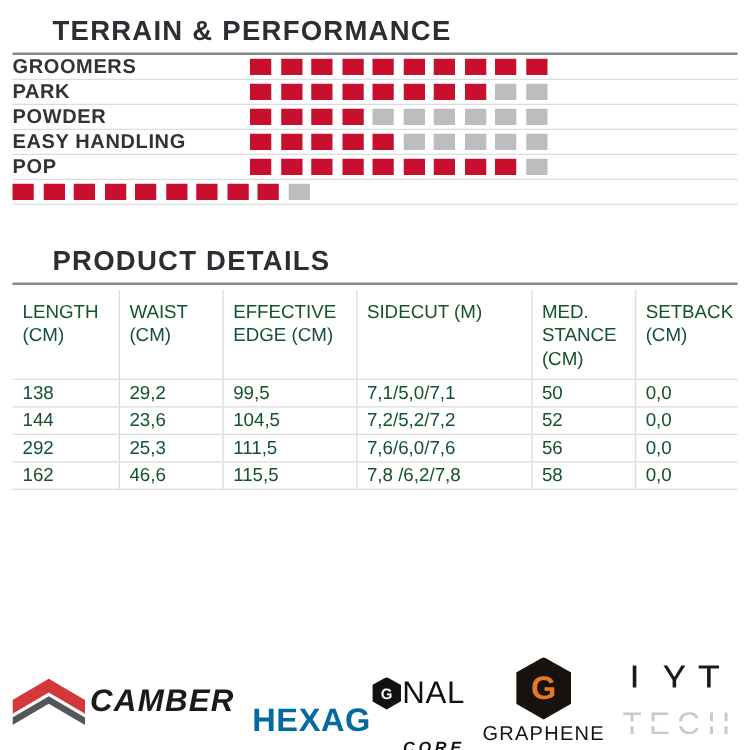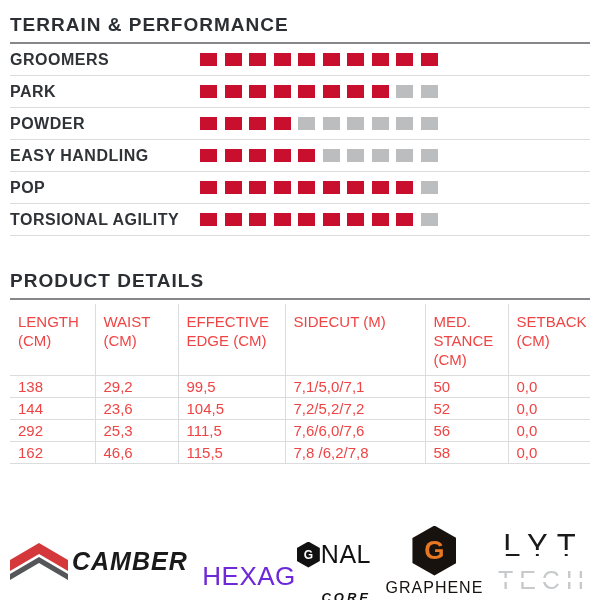--- a/index.html
+++ b/index.html
@@ -6,36 +6,37 @@
   html, body { width: 600px; height: 600px; background: #ffffff; overflow: hidden; }
   body {
     font-family: "Liberation Sans", sans-serif;
     color: #2f3237;
     position: relative;
   }
   .page { padding: 12px 10px 0 10px; }
 
   
   .section-title {
-    font-size: 19px;
+    font-size: 22px;
     font-weight: bold;
     letter-spacing: 1px;
     color: #2b2f34;
     line-height: 26px;
+    margin-left: 32px;
   }
   .title-rule {
     border: none;
     border-top: 2px solid #85878a;
     margin-top: 4px;
   }
 
   
   .terrain-rows { margin-top: 0; }
   .trow {
-    height: 32px;
+    height: 20px;
     display: flex;
     align-items: center;
     border-bottom: 1px solid #dbdcdd;
   }
   .tlabel {
     width: 190px;
     font-size: 16px;
     font-weight: bold;
     letter-spacing: 0.5px;
     color: #2f3237;
@@ -50,21 +51,21 @@
   table.spec {
     width: 100%;
     border-collapse: collapse;
     table-layout: fixed;
     margin-top: 4px;
   }
   table.spec th, table.spec td {
     font-weight: normal;
     text-align: left;
     font-size: 15px;
-    color: #ef4444;
+    color: #14532d;
     border-right: 1px solid #dbdcdd;
     padding-left: 8px;
     vertical-align: top;
   }
   table.spec th:last-child, table.spec td:last-child { border-right: none; }
   table.spec th {
     white-space: pre-line;
     line-height: 19px;
     padding-top: 8px;
     padding-bottom: 6px;
@@ -98,21 +99,21 @@
     font-size: 25px;
     font-weight: bold;
     font-style: italic;
     color: #1a1a1a;
     letter-spacing: 1px;
   }
 
   
   .hexcore { flex-direction: column; align-items: flex-end; }
   .hexcore-top { display: flex; align-items: center; }
-  .hex-strong { font-size: 26px; font-weight: normal; letter-spacing: 0.5px; color: #6d28d9; margin-top: 44px; }
+  .hex-strong { font-size: 26px; font-weight: bold; letter-spacing: 0.5px; color: #0369a1; margin-top: 44px; }
   .hex-light  { font-size: 25px; font-weight: normal; letter-spacing: 0.5px; color: #111; }
   .hex-glyph {
     width: 23px; height: 26px;
     background: #111;
     clip-path: polygon(50% 0, 100% 25%, 100% 75%, 50% 100%, 0 75%, 0 25%);
     display: inline-flex; align-items: center; justify-content: center;
     margin: 0 1px;
   }
   .hex-glyph span { color: #fff; font-size: 12px; font-weight: bold; }
   .hexcore-sub {
@@ -136,21 +137,21 @@
   .graphene-word { font-size: 16px; font-weight: normal; letter-spacing: 1px; color: #17120e; }
 
   
   .lyt { flex-direction: column; align-items: center; gap: 2px; }
   .lyt-line { position: relative; display: inline-block; }
   .lyt-word {
     font-size: 31px;
     font-weight: normal;
     letter-spacing: 9px;
     color: #1a1a1a;
-    font-family: Liberation Sans, sans-serif;
+    font-family: Liberation Mono, monospace;
   }
   .lyt-line .gapbar {
     position: absolute; left: -2px; right: -2px; height: 4px; background: #fff; top: 62%;
   }
   .tech-word {
     font-size: 25px;
     letter-spacing: 6px;
     color: #c7c9cb;
   }
   .tech-line .gapbar { top: 42%; height: 4px; }
@@ -233,21 +234,20 @@
             <span class="sq filled"></span>
             <span class="sq filled"></span>
             <span class="sq filled"></span>
             <span class="sq filled"></span>
             <span class="sq filled"></span>
             <span class="sq filled"></span>
             <span class="sq empty"></span>
           </div>
         </div>
         <div class="trow">
-          <div class="tlabel">TORSIONAL AGILITY</div>
           <div class="squares">
             <span class="sq filled"></span>
             <span class="sq filled"></span>
             <span class="sq filled"></span>
             <span class="sq filled"></span>
             <span class="sq filled"></span>
             <span class="sq filled"></span>
             <span class="sq filled"></span>
             <span class="sq filled"></span>
             <span class="sq filled"></span>

